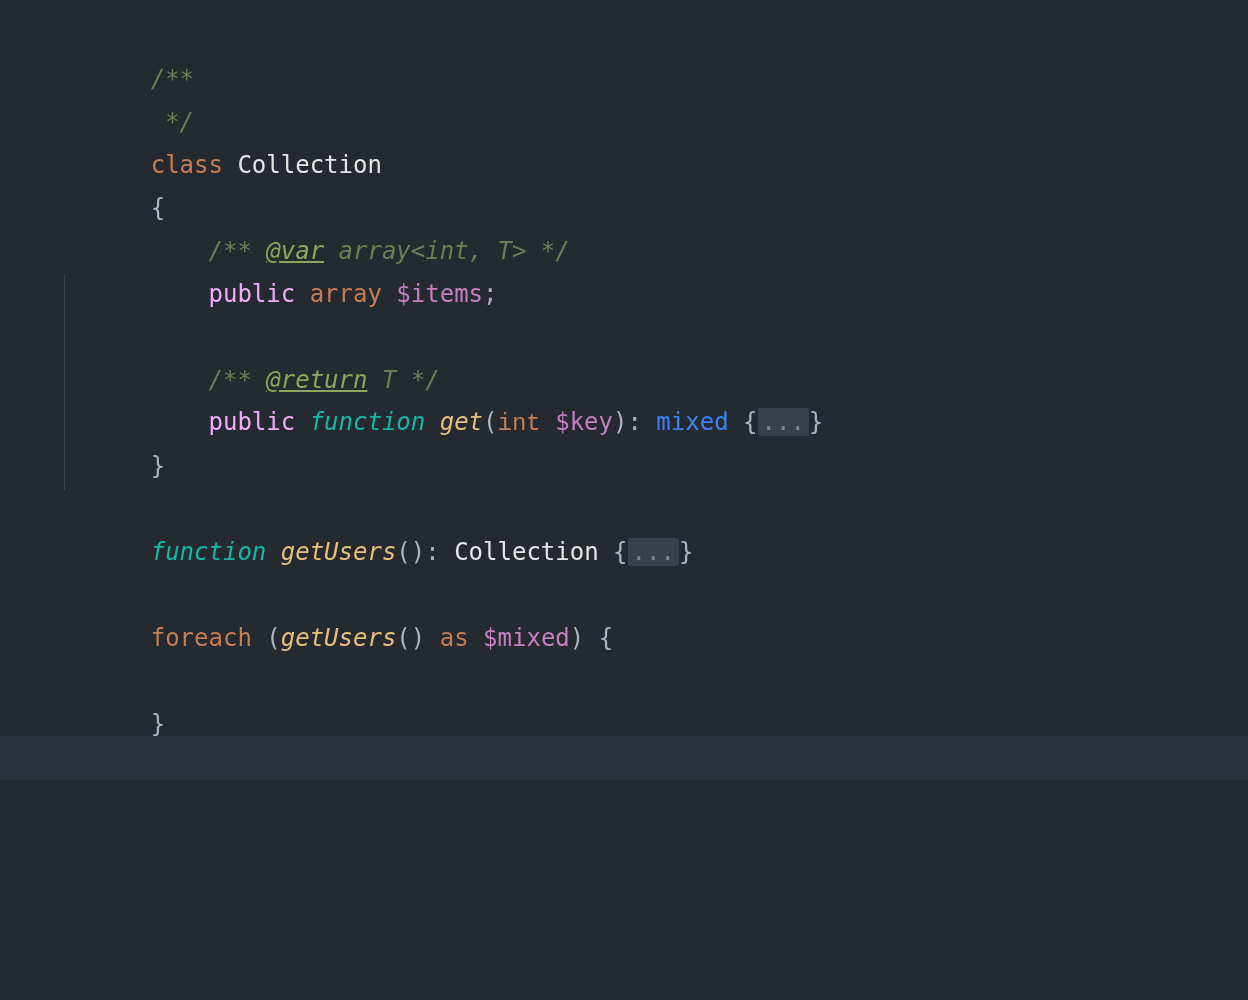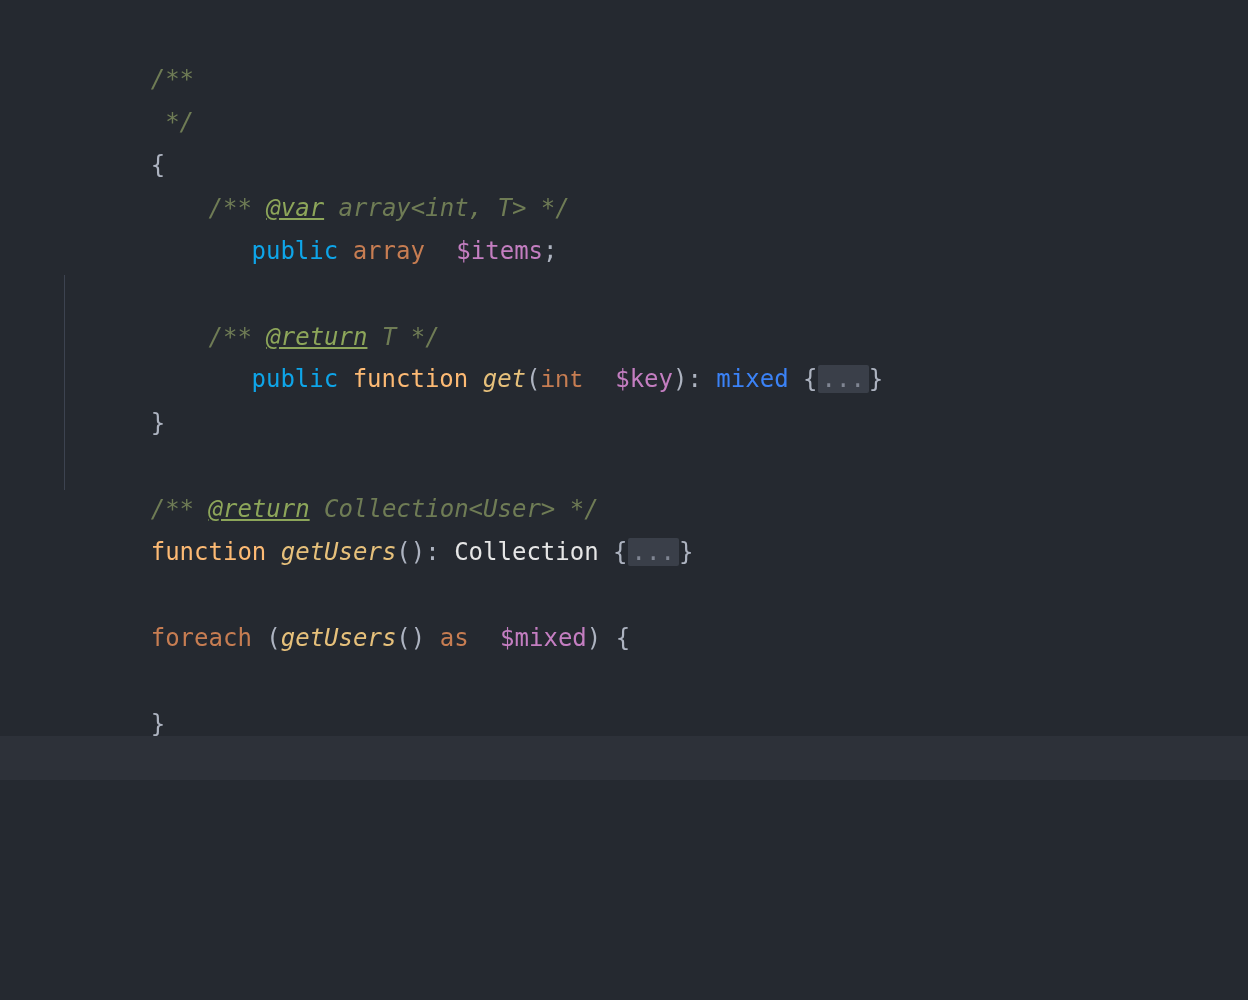--- a/index.html
+++ b/index.html
@@ -25,29 +25,29 @@
   .line {
     height: 43px;
     display: flex;
     align-items: center;
     white-space: pre;
     position: relative;
   }
   .comment { color: #6f7c55; font-style: italic; }
   .doctag { color: #8da65a; font-style: italic; text-decoration: underline; }
   .keyword-cls { color: #c77d52; }
-  .keyword-pub { color: #0ea5e9; margin-left: 43px; }
-  .keyword-fn { color: #fdba74; }
+  .keyword-pub { color: #f0abfc; }
+  .keyword-fn { color: #14b8a6; font-style: italic; }
   .keyword-as { color: #c77d52; }
   .type-array { color: #c77d52; }
   .type-mixed { color: #3b82f6; }
   .type-int { color: #c77d52; font-family: Liberation Mono, monospace; }
   .type-name { color: #e6e6e6; }
   .fn-name { color: #e6c07b; font-style: italic; }
-  .var { color: #c47ec1; margin-left: 17px; }
+  .var { color: #c47ec1; }
   .punct { color: #adb3c0; }
   .brace { color: #adb3c0; }
   .folded {
     background: #3a3f49;
     color: #808693;
     padding: 0 4px;
     border-radius: 2px;
   }
   .highlight-line {
     position: absolute;
@@ -82,20 +82,25 @@
     </span>
   </div>
 
 
   <div class="line">
     <span class="line-content">
       <span class="comment"> */</span>
     </span>
   </div>
 
+  <div class="line">
+    <span class="line-content">
+      <span class="keyword-cls">class</span><span> </span><span class="type-name">Collection</span>
+    </span>
+  </div>
 
   <div class="line">
     <span class="line-content">
       <span class="brace">{</span>
     </span>
   </div>
 
   <div class="line">
     <span class="line-content">
       <span>    </span><span class="comment">/** </span><span class="doctag">@var</span><span class="comment"> array&lt;int, T&gt; */</span>
@@ -123,25 +128,20 @@
   </div>
 
   <div class="line">
     <span class="line-content">
       <span class="brace">}</span>
     </span>
   </div>
 
   <div class="line"><span class="line-content"> </span></div>
 
-  <div class="line">
-    <span class="line-content">
-      <span class="comment">/** </span><span class="doctag">@return</span><span class="comment"> Collection&lt;User&gt; */</span>
-    </span>
-  </div>
 
   <div class="line">
     <span class="line-content">
       <span class="keyword-fn">function</span><span> </span><span class="fn-name">getUsers</span><span class="punct">()</span><span class="punct">: </span><span class="type-name">Collection</span><span> </span><span class="brace">{</span><span class="folded">...</span><span class="brace">}</span>
     </span>
   </div>
 
   <div class="line"><span class="line-content"> </span></div>
 
   <div class="line">

